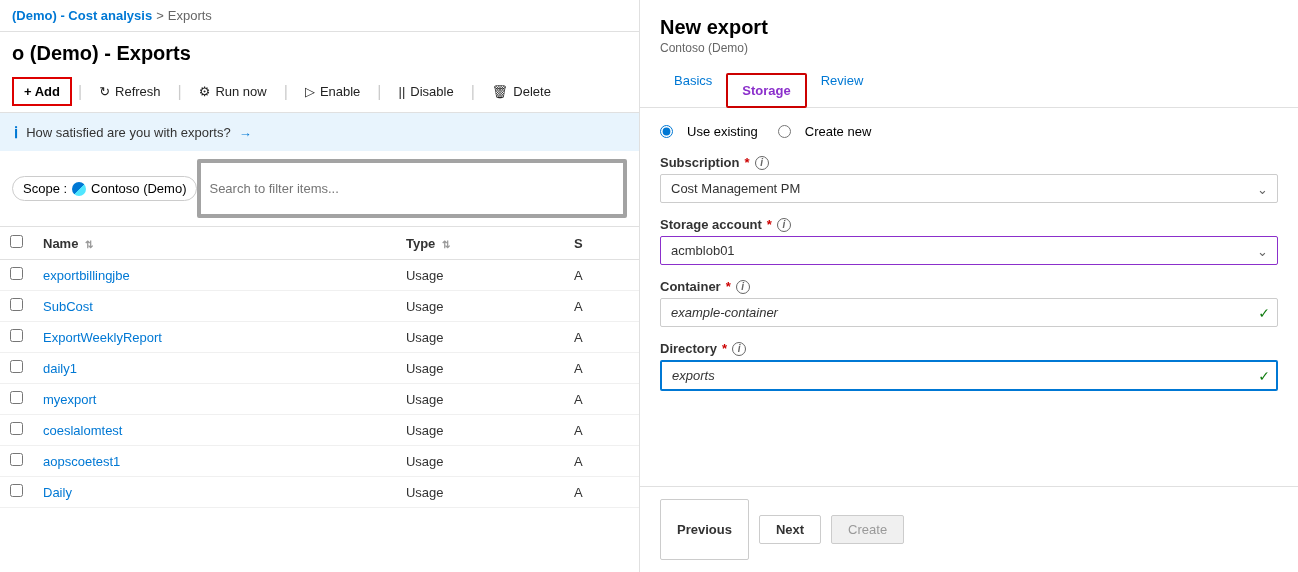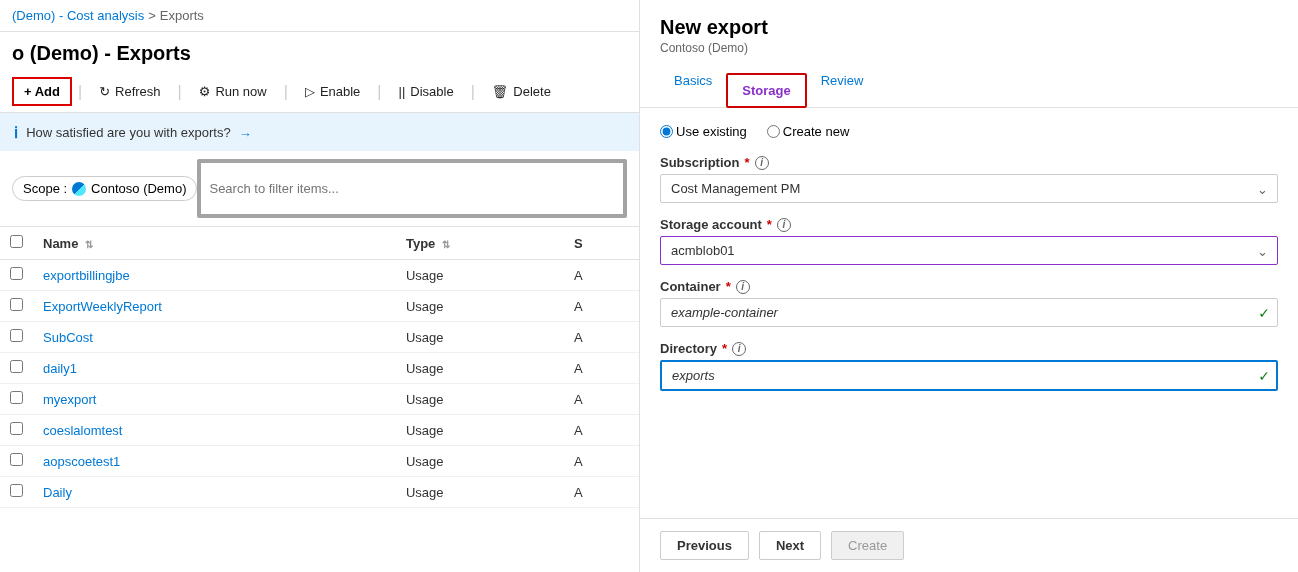--- a/index.html
+++ b/index.html
@@ -16,21 +16,21 @@
 
     .breadcrumb-bar {
       padding: 8px 12px;
       font-size: 12px;
       color: #666;
       border-bottom: 1px solid #e0e0e0;
       display: flex;
       align-items: center;
       gap: 4px;
     }
-    .breadcrumb-bar a { color: #0078d4; text-decoration: none; }
+    .breadcrumb-bar a { color: #0078d4; text-decoration: none; font-weight: bold; }
 
     .page-title {
       font-size: 20px;
       font-weight: 600;
       padding: 10px 12px 6px 12px;
       color: #000;
     }
 
     .toolbar {
       display: flex;
@@ -186,21 +186,21 @@
 
     .radio-group {
       display: flex;
       align-items: center;
       gap: 20px;
       margin-bottom: 16px;
     }
     .radio-option {
       display: flex;
       align-items: center;
-      gap: 3px;
+      gap: 14px;
       cursor: pointer;
       font-size: 13px;
     }
     .radio-option input[type="radio"] { accent-color: #0078d4; cursor: pointer; }
 
     .form-group { margin-bottom: 14px; }
     .form-label {
       font-size: 13px;
       font-weight: 600;
       color: #333;
@@ -276,21 +276,21 @@
     .input-with-check input.directory-focus { border: 2px solid #0078d4; }
 
     .panel-footer {
       padding: 12px 20px;
       border-top: 1px solid #e0e0e0;
       display: flex;
       gap: 10px;
       align-items: center;
     }
     .btn-secondary {
-      padding: 6px 16px;
+      padding: 22px 16px;
       border: 1px solid #ccc;
       background: #fff;
       border-radius: 2px;
       cursor: pointer;
       font-size: 13px;
       color: #333;
       font-weight: 600;
     }
     .btn-primary-outline {
       padding: 6px 16px;
@@ -394,31 +394,31 @@
         <a href="#">exportbillingjbe</a>
       </td>
       <td>Usage</td>
       <td>A</td>
     </tr>
           <tr>
       <td class="checkbox-cell">
         <input type="checkbox" style="">
       </td>
       <td class="link-cell">
+        <a href="#">SubCost</a>
+      </td>
+      <td>Usage</td>
+      <td>A</td>
+    </tr>
+          <tr>
+      <td class="checkbox-cell">
+        <input type="checkbox" style="">
+      </td>
+      <td class="link-cell">
         <a href="#">ExportWeeklyReport</a>
-      </td>
-      <td>Usage</td>
-      <td>A</td>
-    </tr>
-          <tr>
-      <td class="checkbox-cell">
-        <input type="checkbox" style="">
-      </td>
-      <td class="link-cell">
-        <a href="#">SubCost</a>
       </td>
       <td>Usage</td>
       <td>A</td>
     </tr>
           <tr>
       <td class="checkbox-cell">
         <input type="checkbox" style="">
       </td>
       <td class="link-cell">
         <a href="#">daily1</a>

